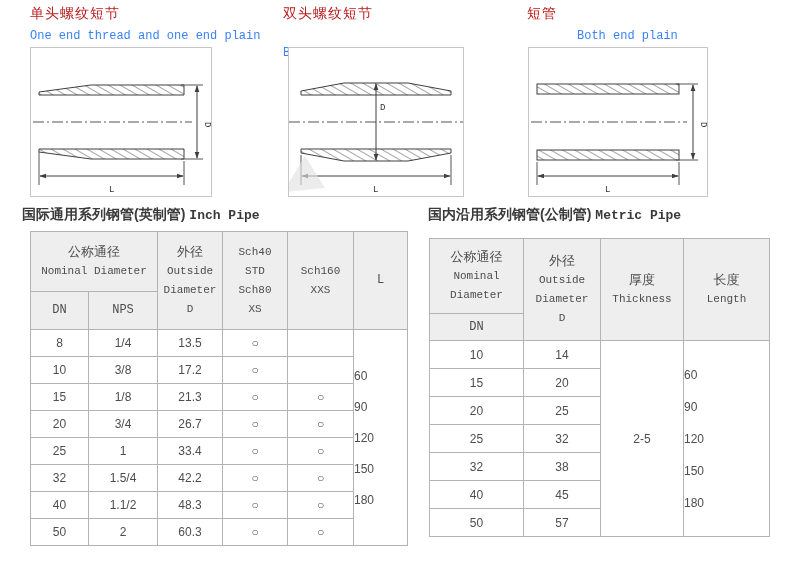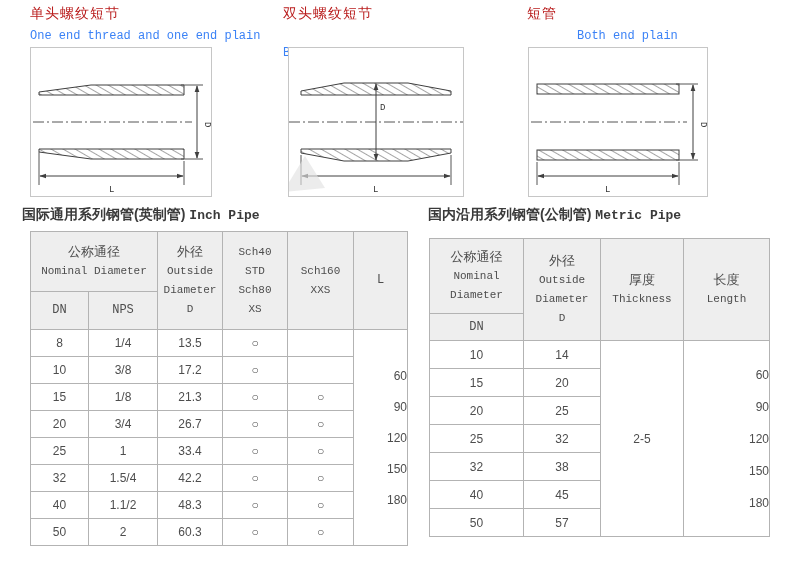--- a/index.html
+++ b/index.html
@@ -14,21 +14,21 @@
   .sec-title .en{font-family:"Liberation Mono",monospace;font-size:13px;font-weight:bold;margin-left:4px;}
   table.spec{border-collapse:collapse;position:absolute;table-layout:fixed;}
   table.spec td{
     border:1px solid #b3b3b3;text-align:center;vertical-align:middle;
     font-size:12px;color:#4d4d4d;padding:0;
   }
   table.spec td.hdr{background:#eeeeee;}
   .cnline{font-size:13px;line-height:20px;}
   .enline{font-family:Liberation Mono, monospace;font-size:11px;line-height:19px;}
   .circ{font-size:14px;color:#5a5a5a;line-height:1;}
-  .stackcell{display:flex;flex-direction:column;justify-content:center;align-items:flex-end;height:100%;}
+  .stackcell{display:flex;flex-direction:column;justify-content:center;align-items:flex-start;height:100%;}
   .stackcell div{line-height:20px;}
   .inch-l div{margin:5.5px 0;}
   .met-len div{margin:6px 0;}
   svg text{font-family:"Liberation Mono",monospace;font-size:9px;fill:#333;}
 </style>
 </head>
 <body>
 
 <div class="prod-title" style="left:30px;top:5px;">单头螺纹短节</div>
 <div class="prod-sub" style="left:30px;top:29px;">One end thread and one end plain</div>

